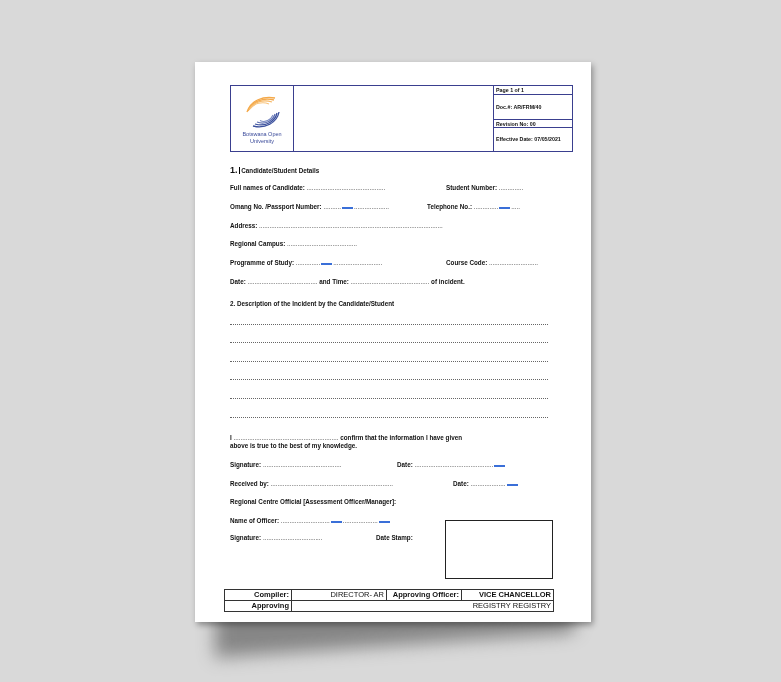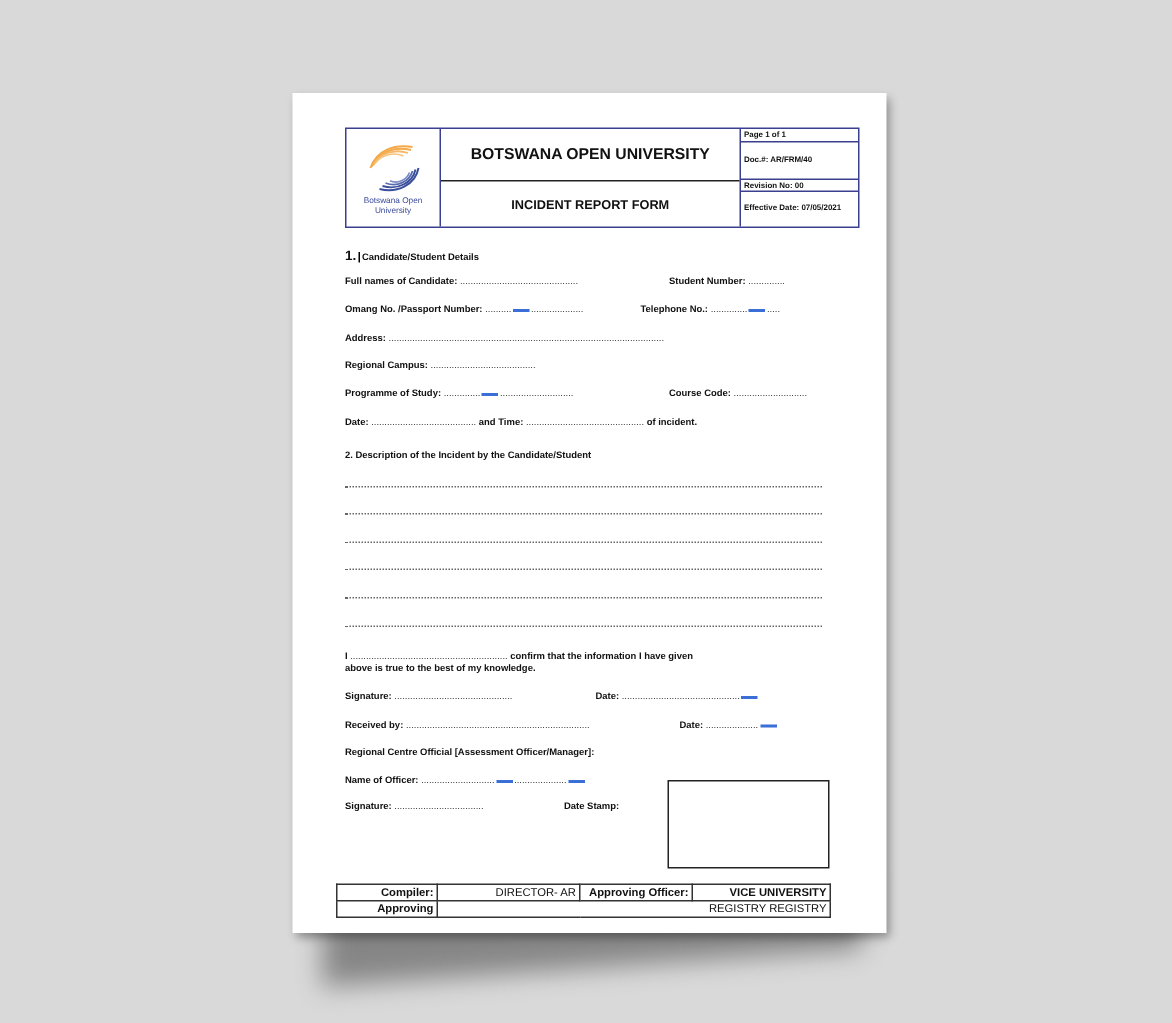--- a/index.html
+++ b/index.html
@@ -50,22 +50,20 @@
         <path d="M17 19 C21 13.5, 29 11, 36 14" stroke="#f8c47c" stroke-width="1.1" fill="none"></path>
         <path d="M46 22 C44 33, 32 39, 20 36" stroke="#3a4f9c" stroke-width="1.3" fill="none"></path>
         <path d="M44 23 C42 32, 32 37, 22 34" stroke="#3a4f9c" stroke-width="1.3" fill="none"></path>
         <path d="M42 24 C40 31, 32 35, 24 32" stroke="#5a6cb0" stroke-width="1.2" fill="none"></path>
         <path d="M40 25 C38 30, 32 33, 27 30.5" stroke="#7a8ac2" stroke-width="1.1" fill="none"></path>
       </svg>
       <div class="logo-text" style="top:45px;">Botswana Open</div>
       <div class="logo-text" style="top:52px;">University</div>
     </div>
     <div class="mid">
-      <div class="r1">BOTSWANA OPEN UNIVERSITY</div>
-      <div class="r2">INCIDENT REPORT FORM</div>
     </div>
     <div class="right">
       <div style="top:0;height:9px;border-bottom:1.2px solid #3a3f8f;">Page 1 of 1</div>
       <div style="top:9px;height:25px;border-bottom:1.5px solid #3a3f8f;">Doc.#: AR/FRM/40</div>
       <div style="top:34px;height:8px;border-bottom:1.2px solid #3a3f8f;">Revision No: 00</div>
       <div style="top:42px;height:22px;">Effective Date: 07/05/2021</div>
     </div>
   </div>
 
   <div class="abs t" style="left:35px;top:103px;">
@@ -166,21 +164,21 @@
   <div class="abs t" style="left:181px;top:472px;">Date Stamp:</div>
 
   <div class="stamp"></div>
 
   <table class="foot">
     <tbody>
         <tr>
       <td class="b" style="width:62px;">Compiler:</td>
       <td class="c" style="width:90px;">DIRECTOR- AR</td>
       <td class="b" style="width:70px;">Approving Officer:</td>
-      <td class="b c">VICE UNIVERSITY</td>
+      <td class="b c">VICE CHANCELLOR</td>
     </tr>
     <tr>
       <td class="b">Approving</td>
       <td class="c" colspan="3">REGISTRY REGISTRY</td>
     </tr>
   </tbody>
     </table>
 </div>
 
 </body></html>

